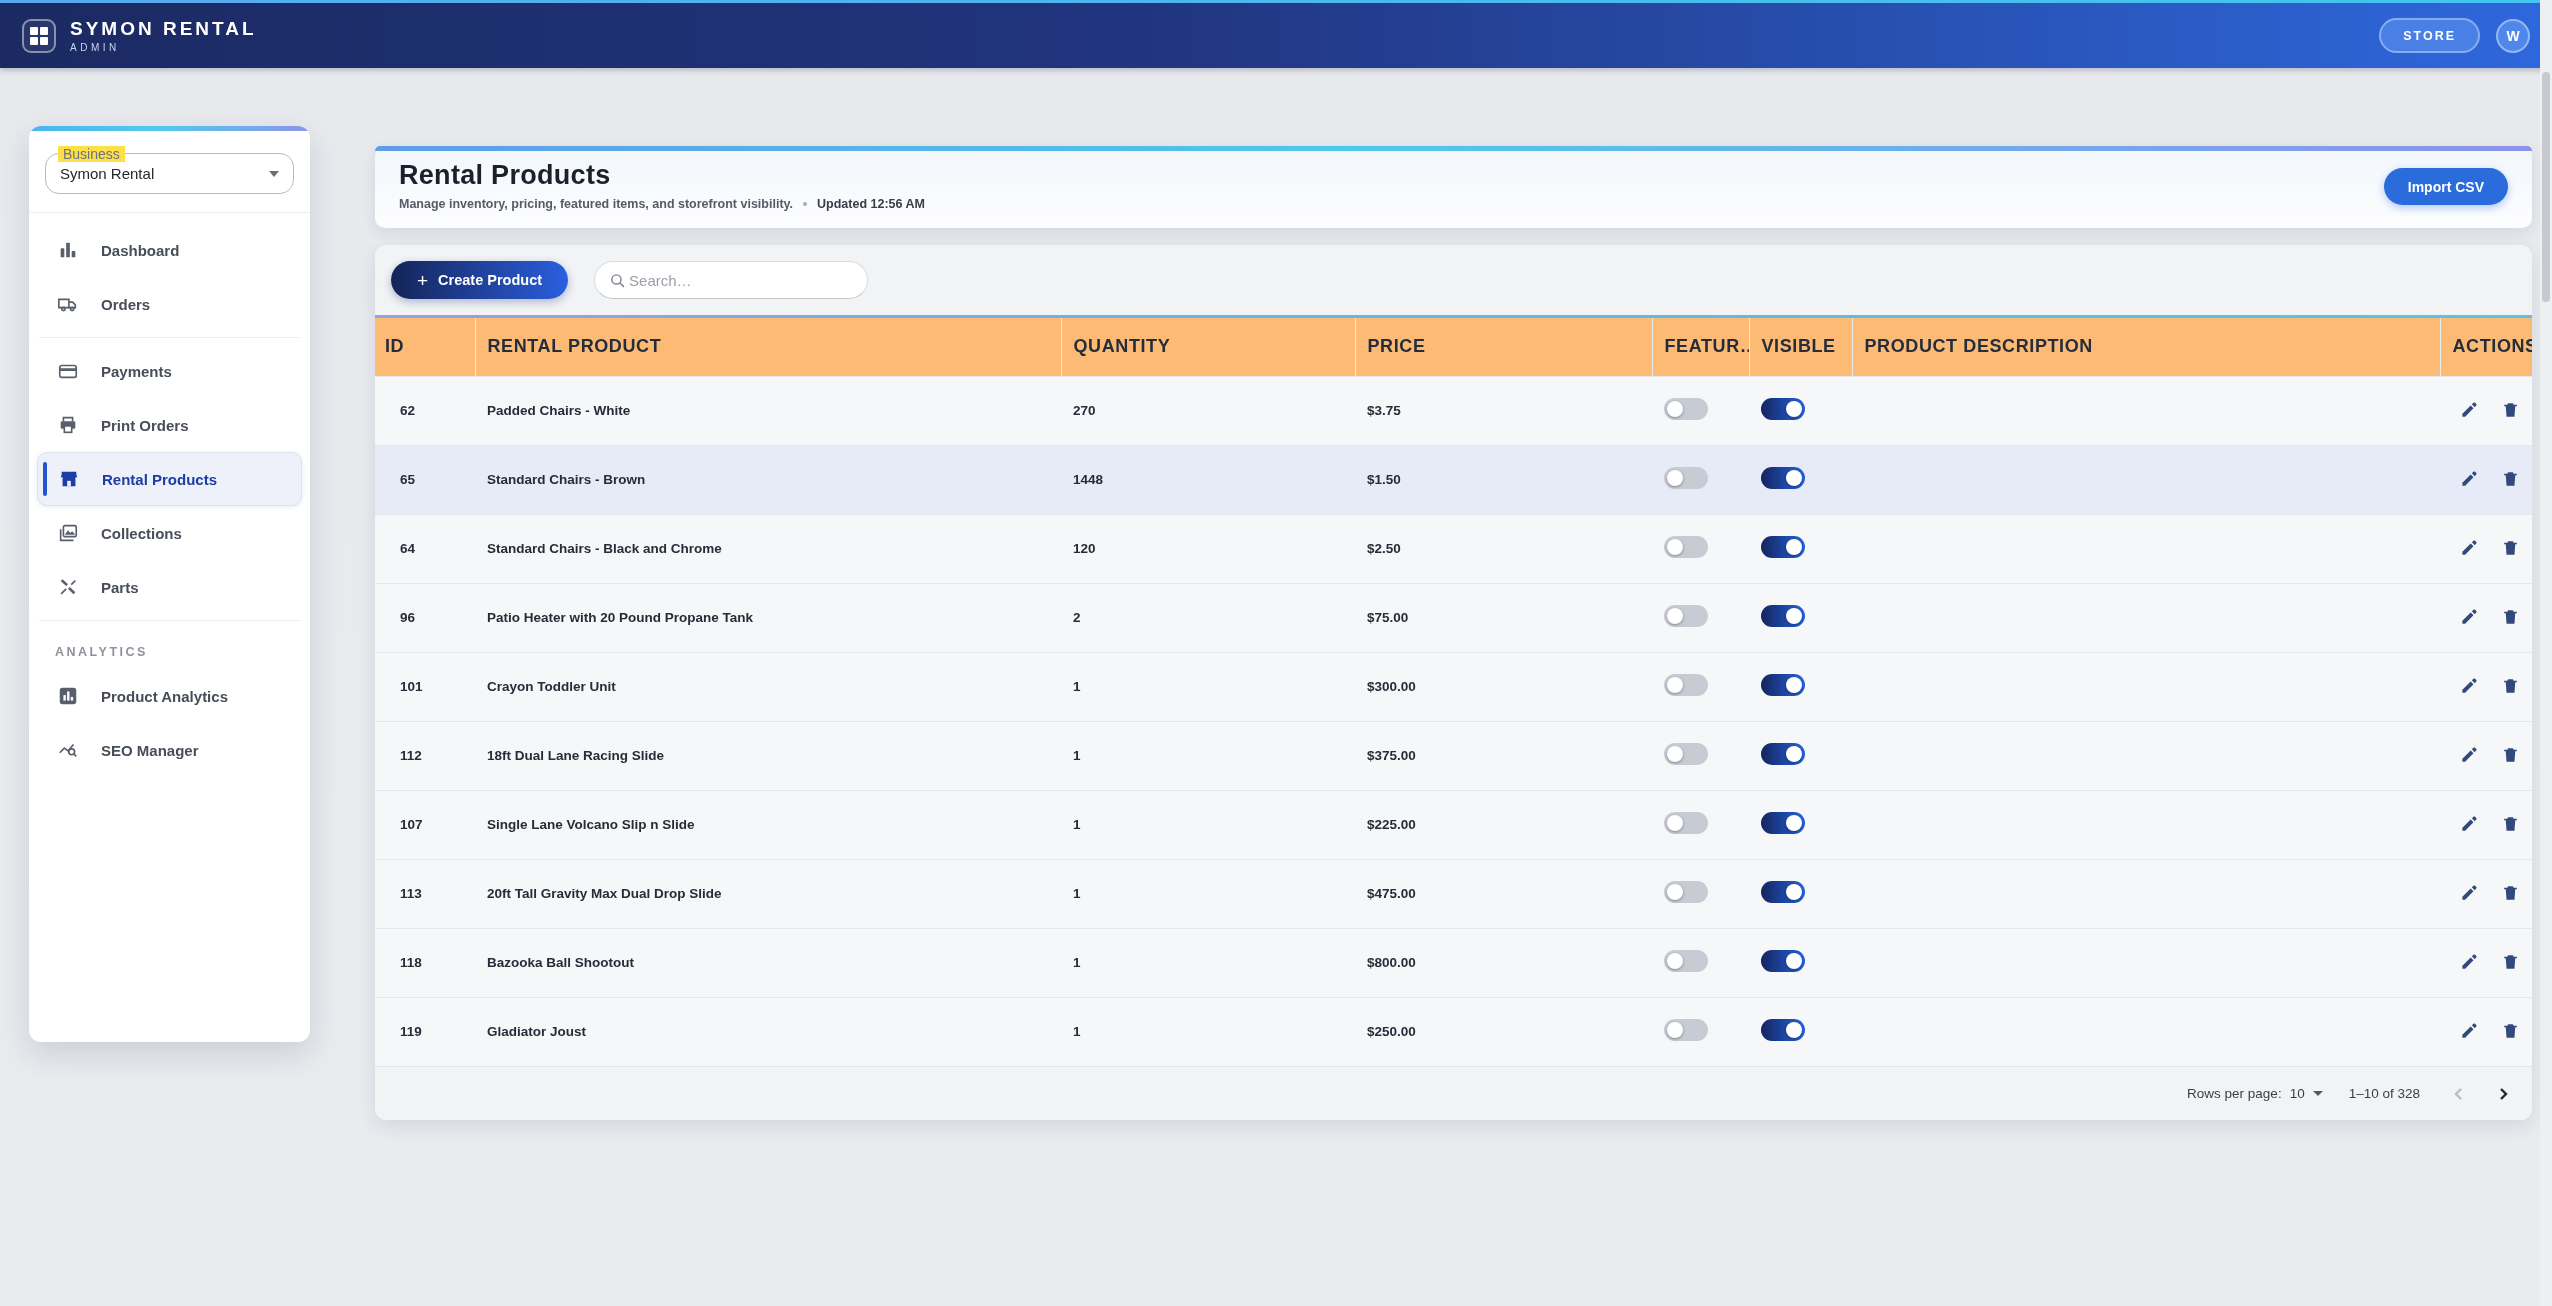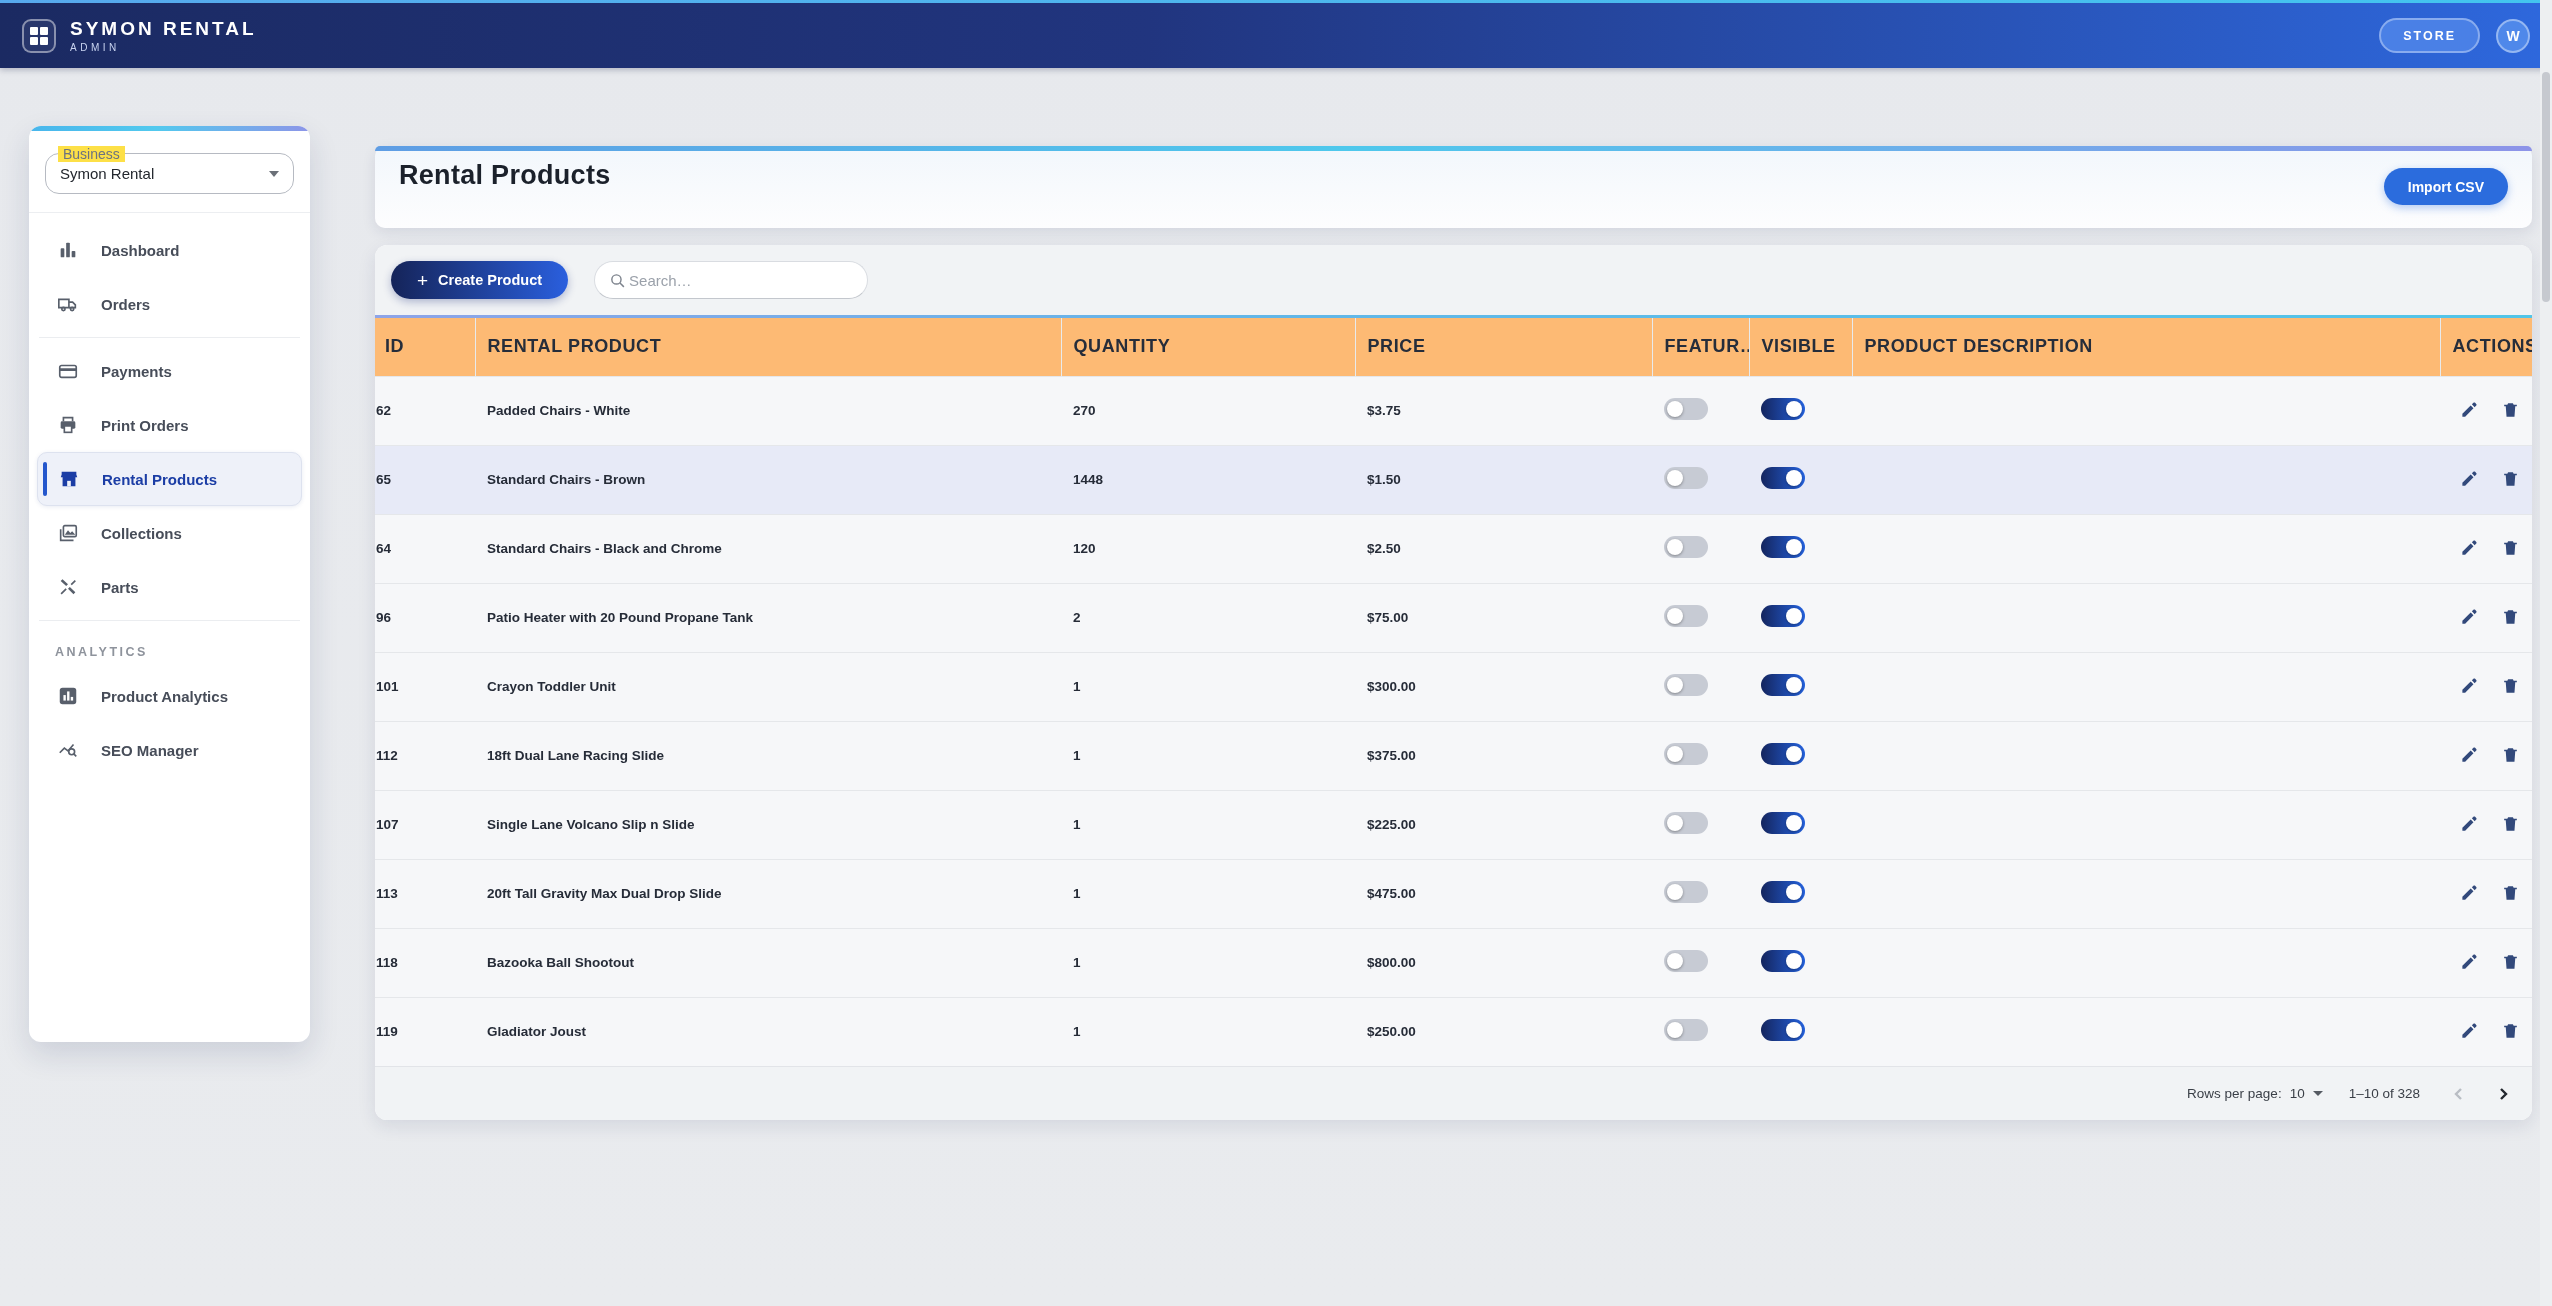--- a/index.html
+++ b/index.html
@@ -76,21 +76,21 @@
   .grad-divider { height:3px; background:linear-gradient(90deg,#8ea4e8 0%, #63b6e8 40%, #52c5e8 100%); }
 
   table.grid { width:100%; border-collapse:collapse; table-layout:fixed; }
   col.c-id{width:100px;} col.c-name{width:586px;} col.c-qty{width:294px;} col.c-price{width:297px;}
   col.c-feat{width:97px;} col.c-vis{width:103px;} col.c-desc{width:588px;} col.c-act{width:92px;}
   thead th { height:58px; background:#fdba74; font-size:18px; font-weight:bold; letter-spacing:.6px; color:#262d3a;
     text-align:left; padding:0 12px; border-left:1px solid #e8eaec; text-transform:uppercase; white-space:nowrap; overflow:hidden; }
   thead th:first-child { border-left:none; padding-left:10px; }
   thead th.th-actions { text-align:right; padding-right:8px; }
   tbody td { height:69px; font-size:13.5px; font-weight:bold; color:#262c38; padding:0 12px; border-top:1px solid #e5e7ea; white-space:nowrap; }
-  tbody td:first-child { padding-left:1px; }
+  tbody td:first-child { padding-left:25px; }
   tbody tr { background:#f6f7f9; }
   tbody tr.highlight { background:#e7eaf7; }
   .toggle { width:44px; height:22px; border-radius:11px; background:#c7cbd4; position:relative; cursor:pointer; display:inline-block; }
   .toggle .knob { position:absolute; top:3px; left:3px; width:16px; height:16px; border-radius:50%; background:#fff; box-shadow:0 1px 3px rgba(0,0,0,.35); }
   .toggle.on { background:linear-gradient(90deg,#14255e 0%, #2563e0 100%); }
   .toggle.on .knob { left:auto; right:3px; }
   td.td-actions { text-align:right; padding-right:12px; }
   .action-icons { display:inline-flex; gap:22px; }
   .action-icons svg { width:19px; height:19px; cursor:pointer; }
   .action-icons .ico { fill:#32497b; }
@@ -214,20 +214,25 @@
           </svg>
         <span>SEO Manager</span>
       </li>
     </ul>
   </div>
 
   <div class="main">
 
     <div class="header-card">
       <div class="page-title">Rental Products</div>
+      <div class="page-sub">
+        <span>Manage inventory, pricing, featured items, and storefront visibility.</span>
+        <span class="dot"></span>
+        <span class="updated">Updated 12:56 AM</span>
+      </div>
       <button class="import-btn">Import CSV</button>
     </div>
 
     <div class="table-card">
       <div class="toolbar">
         <button class="create-btn">
           <span class="plus">+</span>
           <span>Create Product</span>
         </button>
         <div class="search-box">

